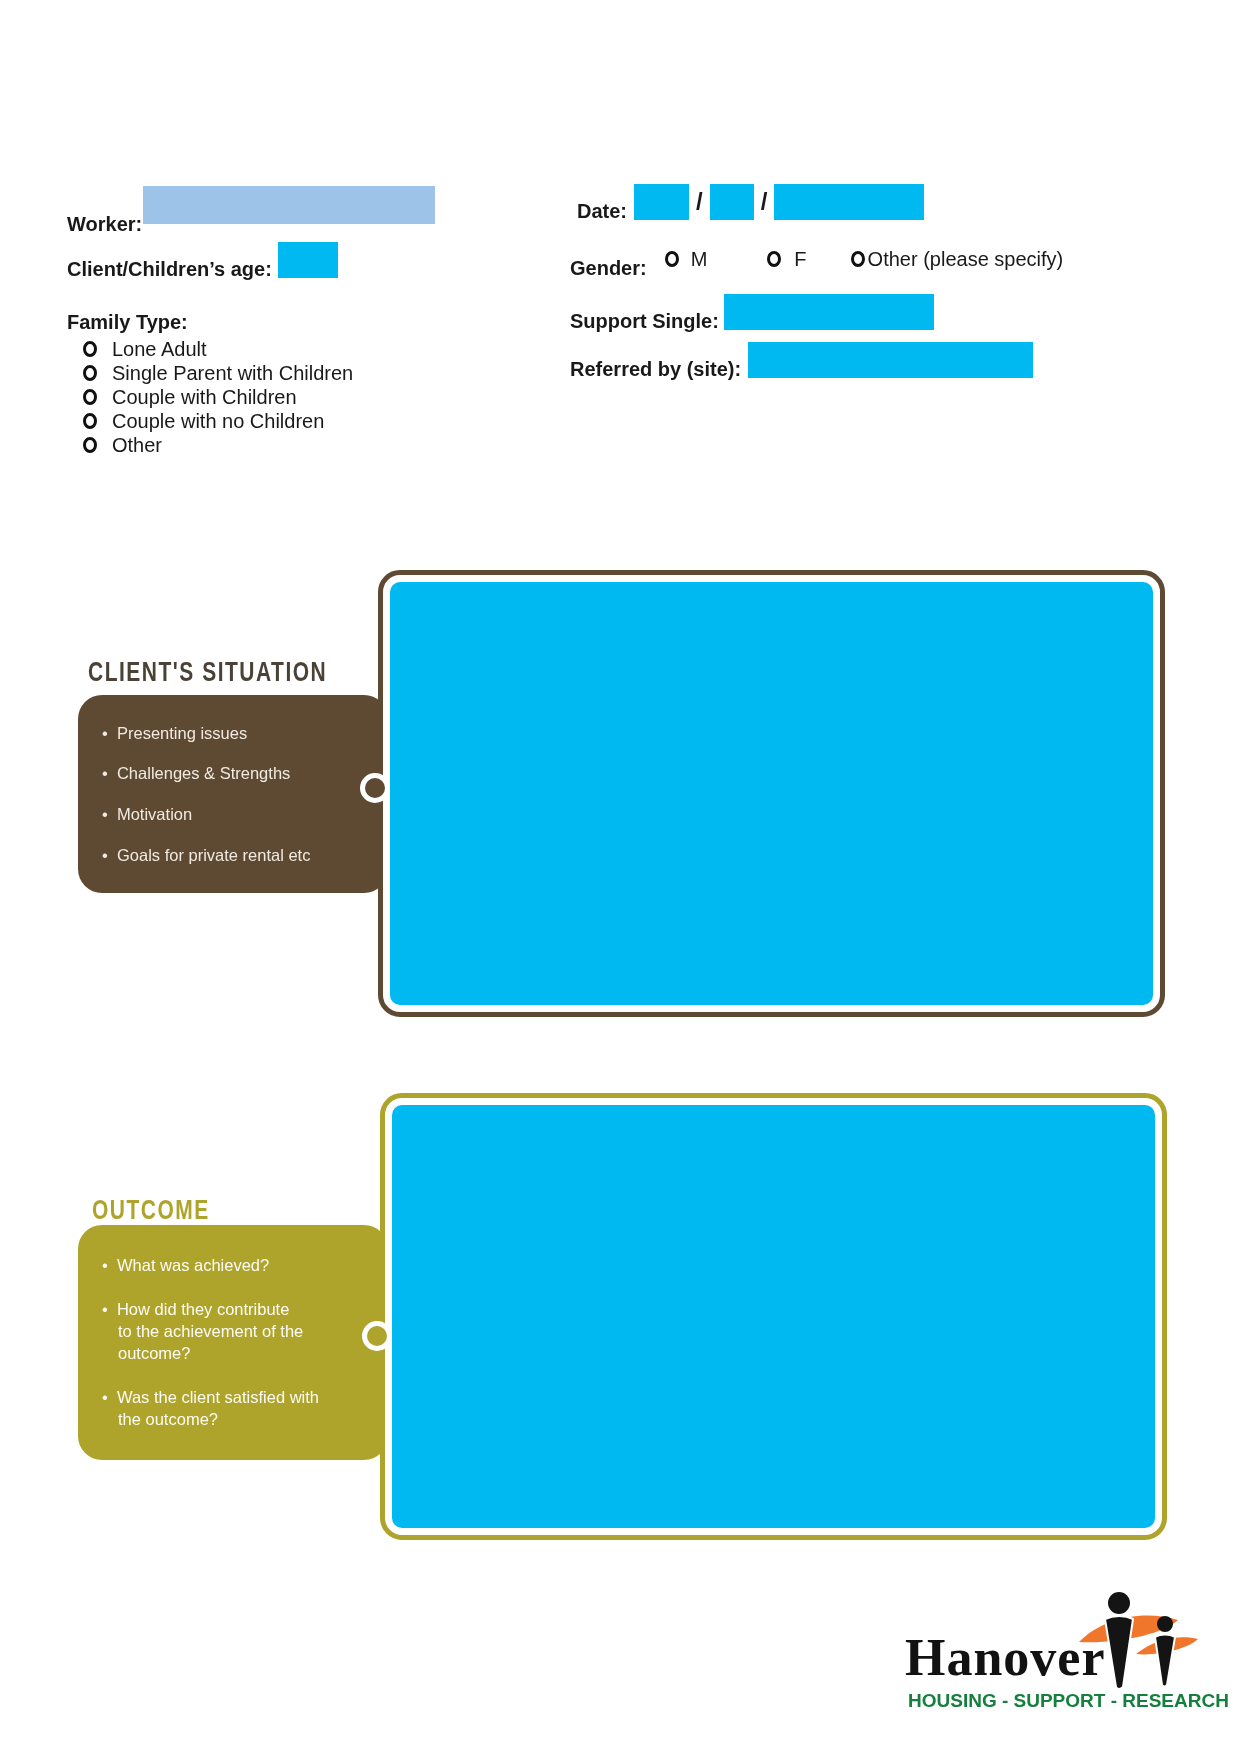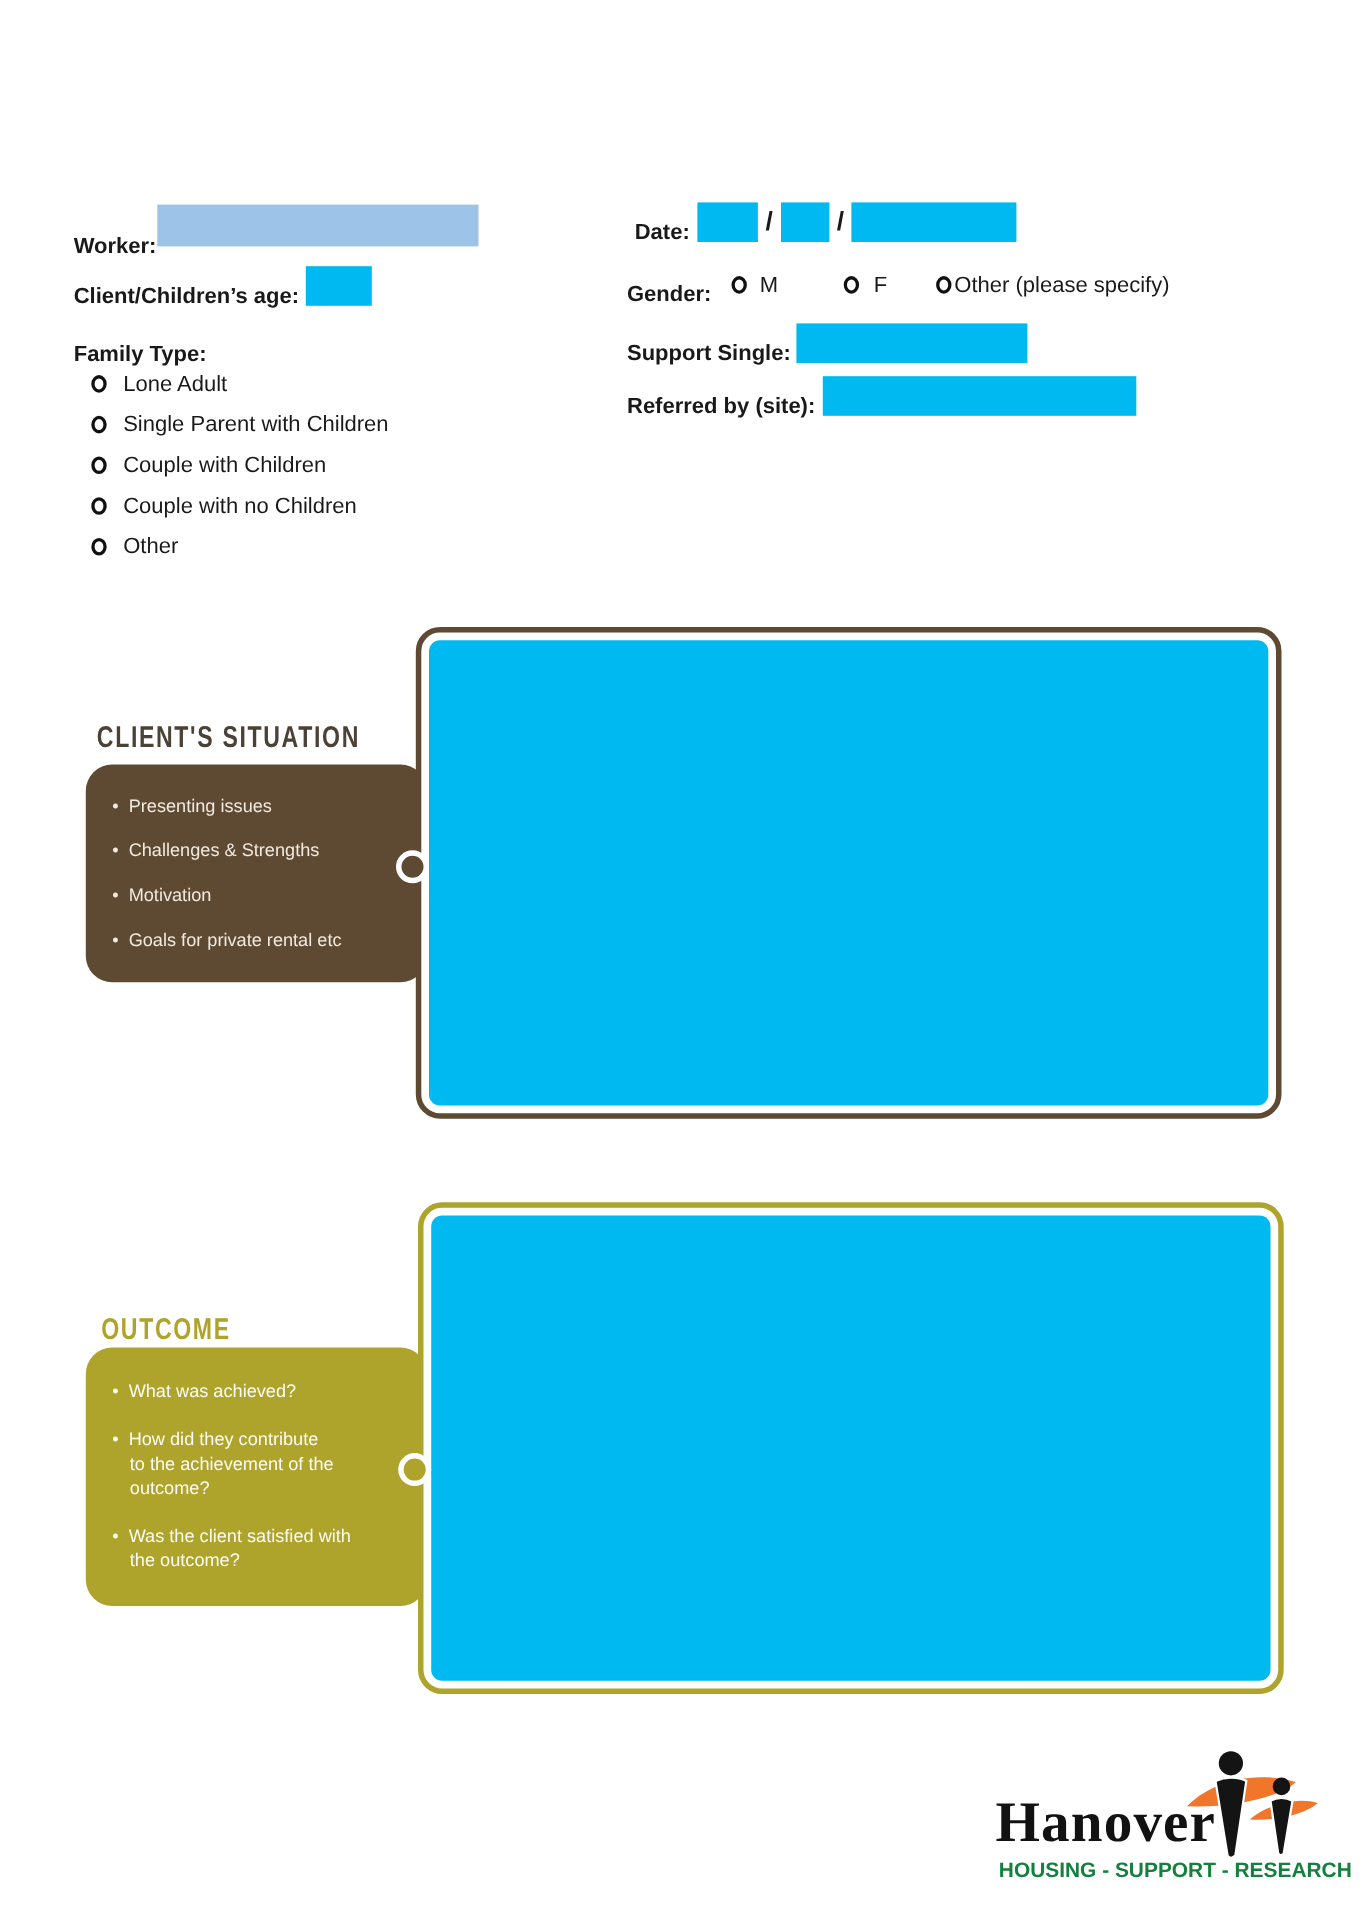--- a/index.html
+++ b/index.html
@@ -39,21 +39,21 @@
   .age-box{width:60px;height:36px;}
 
   .gender-row{left:570px;top:240px;height:38px;}
   .radio{display:inline-block;width:14px;height:16px;border:3.5px solid #111;border-radius:50%;flex:none;}
   .g-opt{display:flex;align-items:center;font-size:20px;}
   .g-m{margin-left:18px;}  .g-m .radio{margin-right:12px;}
   .g-f{margin-left:60px;}  .g-f .radio{margin-right:13px;}
   .g-o{margin-left:44px;}  .g-o .radio{margin-right:3px;}
 
   .family-lbl{left:67px;top:292px;}
-  .family-list{left:83px;top:338px;display:flex;flex-direction:column;gap:15px;}
+  .family-list{left:83px;top:338px;display:flex;flex-direction:column;gap:2px;}
   .f-opt{display:flex;align-items:center;height:22px;font-size:20px;}
   .f-opt .radio{margin-right:15px;}
 
   .support-row{left:570px;top:292px;height:40px;gap:5px;}
   .support-box{width:210px;height:36px;}
   .referred-row{left:570px;top:340px;height:40px;gap:7px;}
   .referred-box{width:285px;height:36px;}
 
   
   .bigbox{position:absolute;border:5px solid var(--brown);border-radius:22px;background:#fff;padding:7px;}

